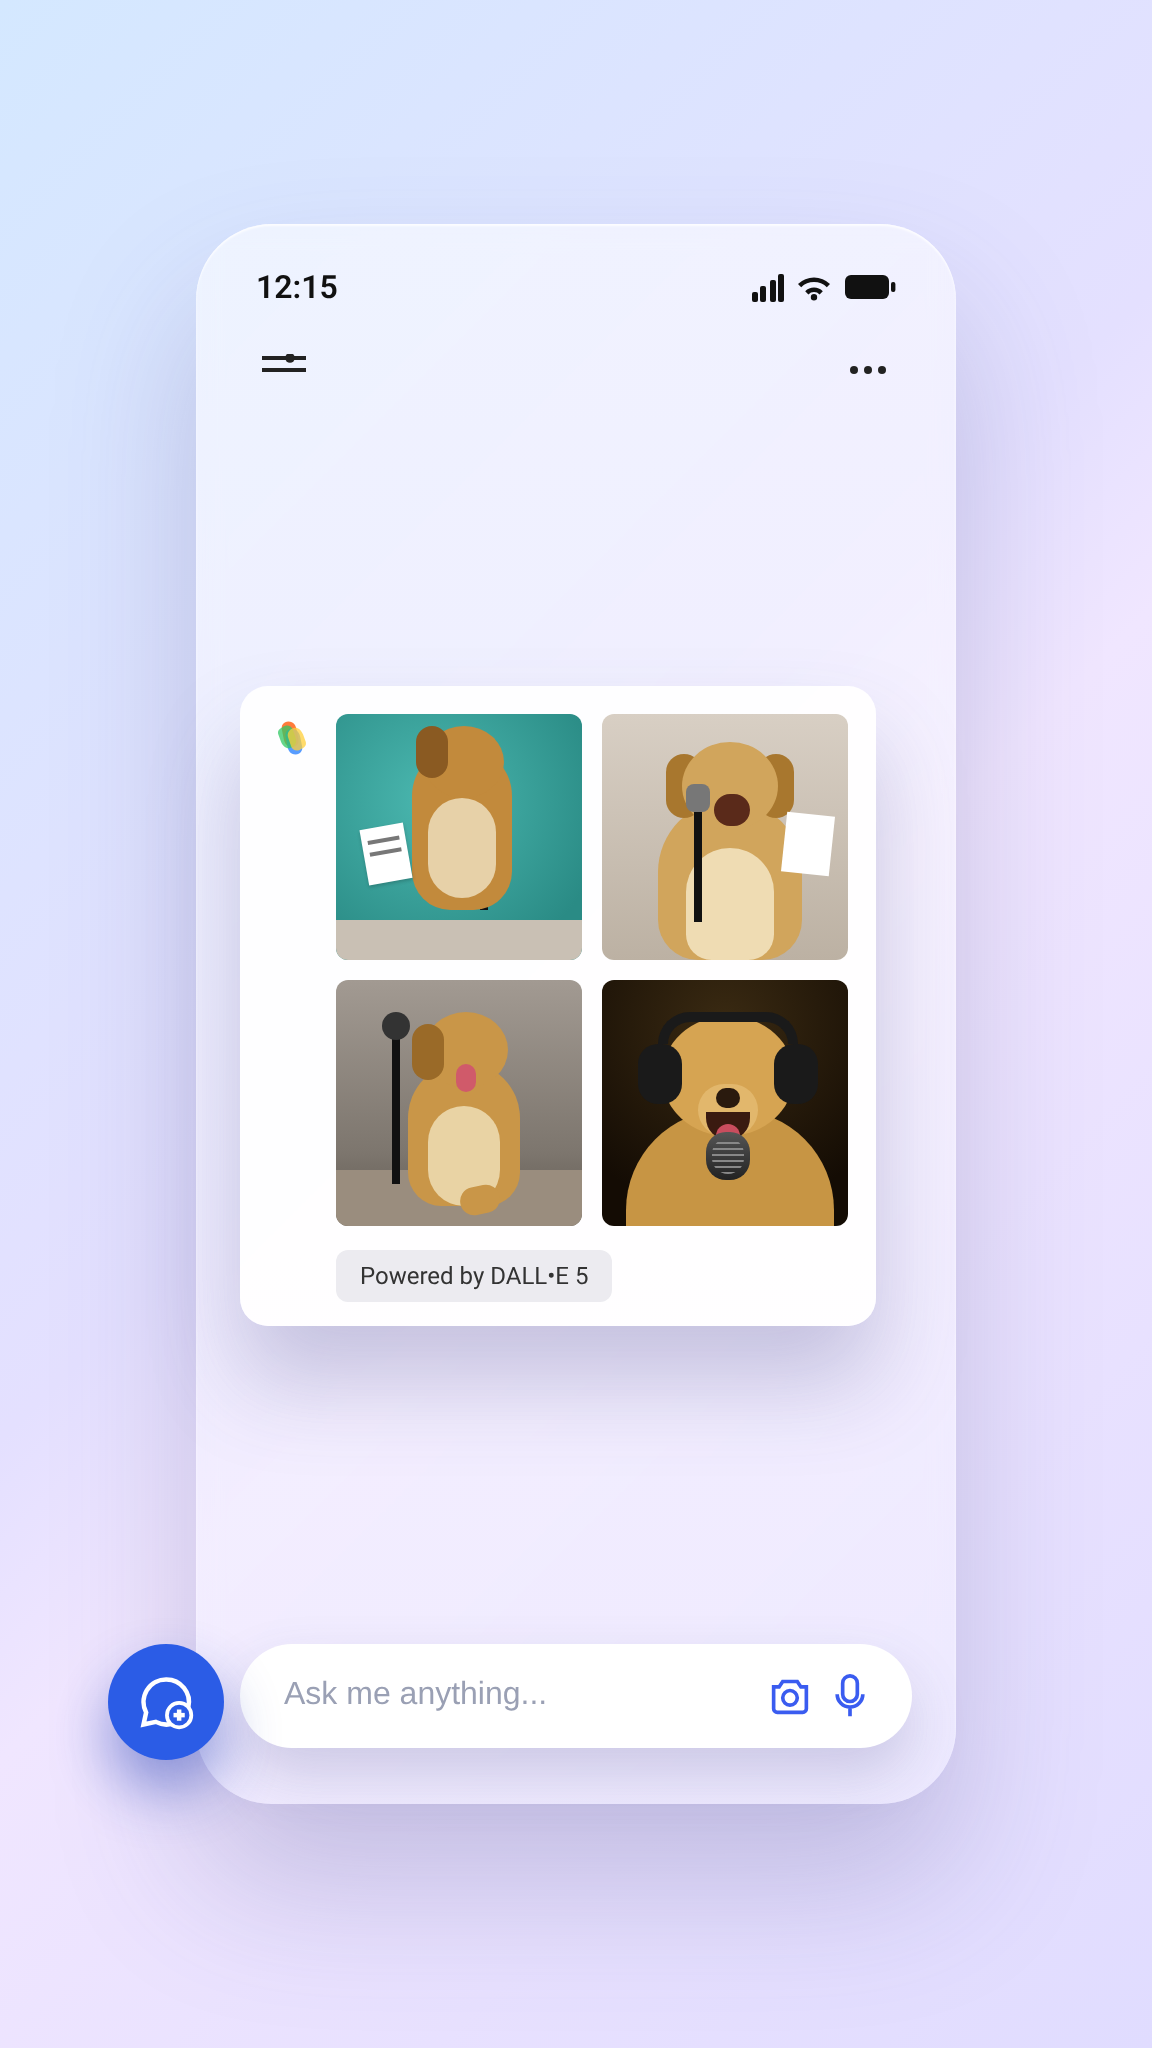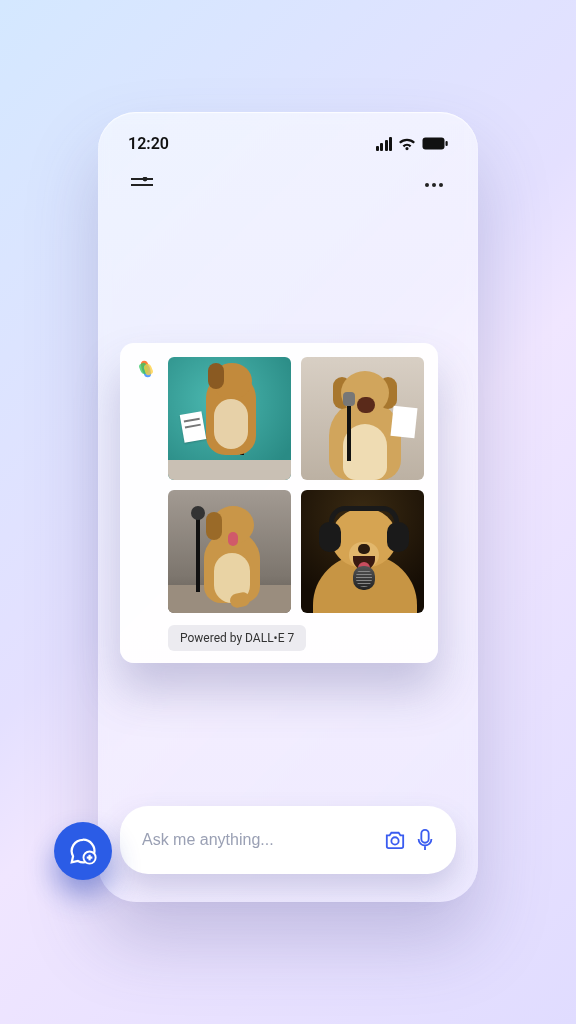--- a/index.html
+++ b/index.html
@@ -119,21 +119,21 @@
     background:#ecebf0;
     border-radius: 6px;
     padding: 6px 12px;
     font-size: 12px;
     color:#333;
   }
   
   .input-container { position:absolute; bottom:28px; left:0; right:0; padding:0 22px; display:flex; align-items:center; gap:0; }
   .input-bar {
     flex:1;
-    height:68px;
+    height:52px;
     background:#fff;
     border-radius:28px;
     box-shadow: 0 14px 28px rgba(80,80,140,0.22);
     display:flex;
     align-items:center;
     padding: 0 16px 0 22px;
     justify-content: flex-end;
   }
   .input-bar input { flex:1; border:none; outline:none; font-size:16px; color:#333; background:transparent; }
   .input-bar input::placeholder { color:#9aa0b4; }
@@ -150,21 +150,21 @@
     box-shadow: 0 16px 28px rgba(30,60,180,0.45);
     cursor:pointer;
   }
 </style>
 </head>
 <body>
 
 <div class="phone">
 
   <div class="status-bar">
-    <span>12:20</span>
+    <span>12:15</span>
     <div class="status-icons">
       <span class="signal-icon">
           <span></span>
           <span></span>
           <span></span>
           <span></span>
         </span>
       <span class="wifi-icon">
         <svg width="18" height="14" viewBox="0 0 18 14">
             <path d="M9 13.2a1.6 1.6 0 1 0 0-3.2 1.6 1.6 0 0 0 0 3.2Zm-4.4-4.6 1.6 1.6a4 4 0 0 1 5.6 0l1.6-1.6a6.3 6.3 0 0 0-8.8 0ZM1 5l1.6 1.6a9.3 9.3 0 0 1 12.8 0L17 5A11.6 11.6 0 0 0 1 5Z" fill="#111"></path>
@@ -242,21 +242,21 @@
             <div class="hp-l"></div>
             <div class="hp-r"></div>
             <div class="snout"></div>
             <div class="nose"></div>
             <div class="mouth"></div>
             <div class="tongue"></div>
             <div class="mic"></div>
         </div>
       </div>
     </div>
-    <div class="powered-pill">Powered by DALL•E 7</div>
+    <div class="powered-pill">Powered by DALL•E 5</div>
   </div>
 
   <div class="input-container">
     <div class="input-bar">
       <input type="text" placeholder="Ask me anything..." style="">
       <div class="input-icon">
         <svg width="22" height="20" viewBox="0 0 24 22" fill="none" stroke="#3a5cf0" stroke-width="2">
             <path d="M3 6h3l2-3h8l2 3h3v12a2 2 0 0 1-2 2H5a2 2 0 0 1-2-2V6Z"></path>
             <circle cx="12" cy="12" r="4"></circle>
           </svg>

